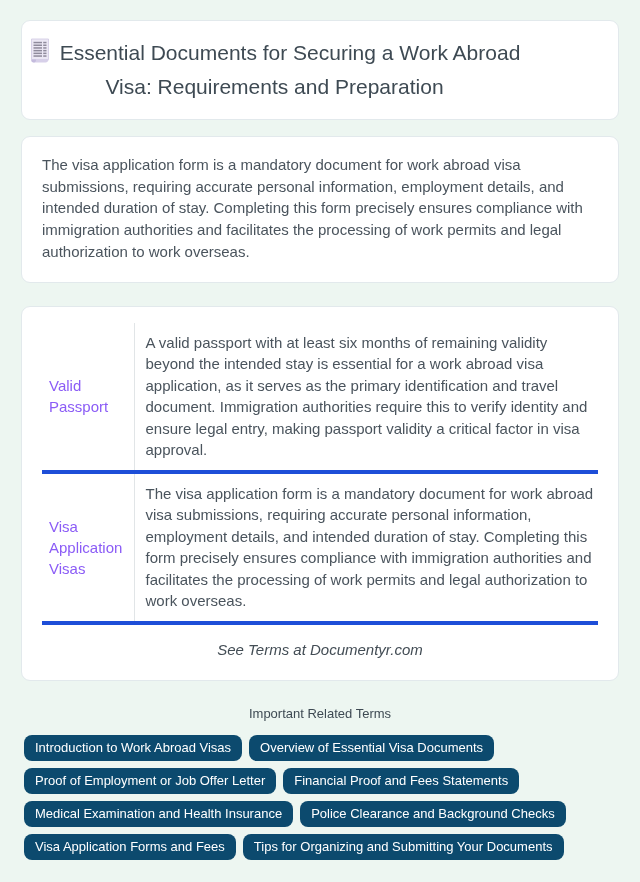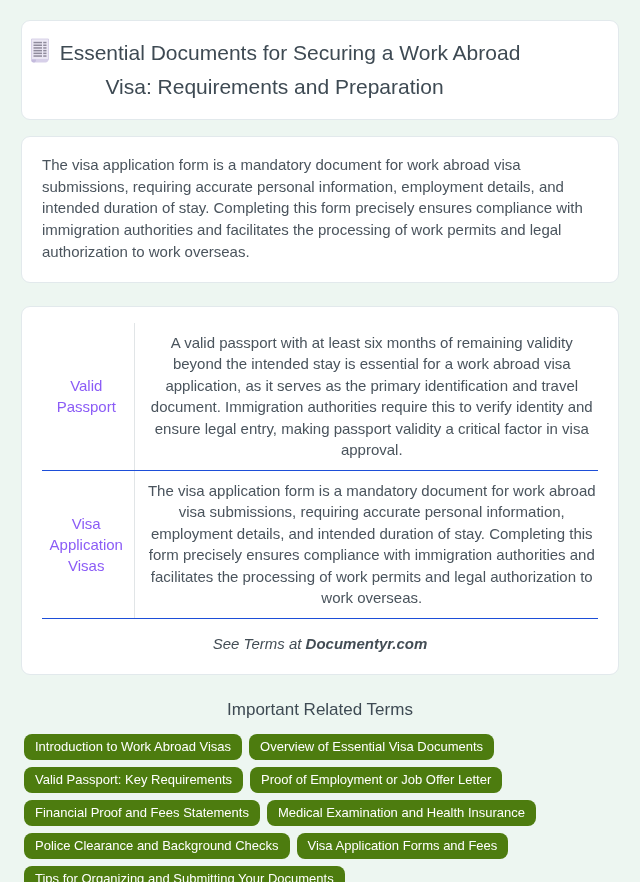--- a/index.html
+++ b/index.html
@@ -47,25 +47,24 @@
   }
   .table-card {
     margin-top: 23px;
     padding: 16px 20px 12px 20px;
   }
   table.doc-table {
     width: 100%;
     border-collapse: collapse;
   }
   table.doc-table td {
-    border-bottom: 1px solid #1d4ed8;
+    border-bottom: 4px solid #1d4ed8;
     vertical-align: middle;
     font-size: 15px;
     padding: 9px 0;
-    text-align: center;
   }
   td.doc-label {
     width: 92px;
     color: #8b5cf6;
     padding-left: 7px !important;
     padding-right: 10px !important;
     line-height: 21px;
   }
   td.doc-desc {
     border-left: 1px solid #e1e5e7;
@@ -73,37 +72,37 @@
     line-height: 21.5px;
     color: #4a545d;
   }
   .see-more {
     text-align: center;
     font-style: italic;
     font-size: 15px;
     color: #434d55;
     margin: 16px 0 10px 0;
   }
-  .see-more strong { font-weight: 700; cursor: pointer; }
+  .see-more strong { font-weight: 400; cursor: pointer; }
   .related-heading {
     margin-top: 25px;
     text-align: center;
-    font-size: 17px;
+    font-size: 13px;
     font-weight: 400;
     color: #3e4a53;
   }
   .pills {
     margin: 14px 24px 0 24px;
     display: flex;
     flex-wrap: wrap;
     gap: 7px 7px;
     align-content: flex-start;
   }
   .pill {
-    background: #4d7c0f;
+    background: #0c4a6e;
     color: #ffffff;
     font-size: 13px;
     line-height: 15px;
     padding: 5px 11px 6px 11px;
     border-radius: 8px;
     white-space: nowrap;
     cursor: pointer;
   }
 </style>
 </head>
@@ -149,20 +148,19 @@
   </tbody>
     </table>
   <p class="see-more"><span>See Terms at </span><strong>Documentyr.com</strong></p>
 </section>
 
 <h2 class="related-heading">Important Related Terms</h2>
 
 <div class="pills">
   <span class="pill">Introduction to Work Abroad Visas</span>
   <span class="pill">Overview of Essential Visa Documents</span>
-  <span class="pill">Valid Passport: Key Requirements</span>
   <span class="pill">Proof of Employment or Job Offer Letter</span>
   <span class="pill">Financial Proof and Fees Statements</span>
   <span class="pill">Medical Examination and Health Insurance</span>
   <span class="pill">Police Clearance and Background Checks</span>
   <span class="pill">Visa Application Forms and Fees</span>
   <span class="pill">Tips for Organizing and Submitting Your Documents</span>
 </div>
 
 </body></html>

